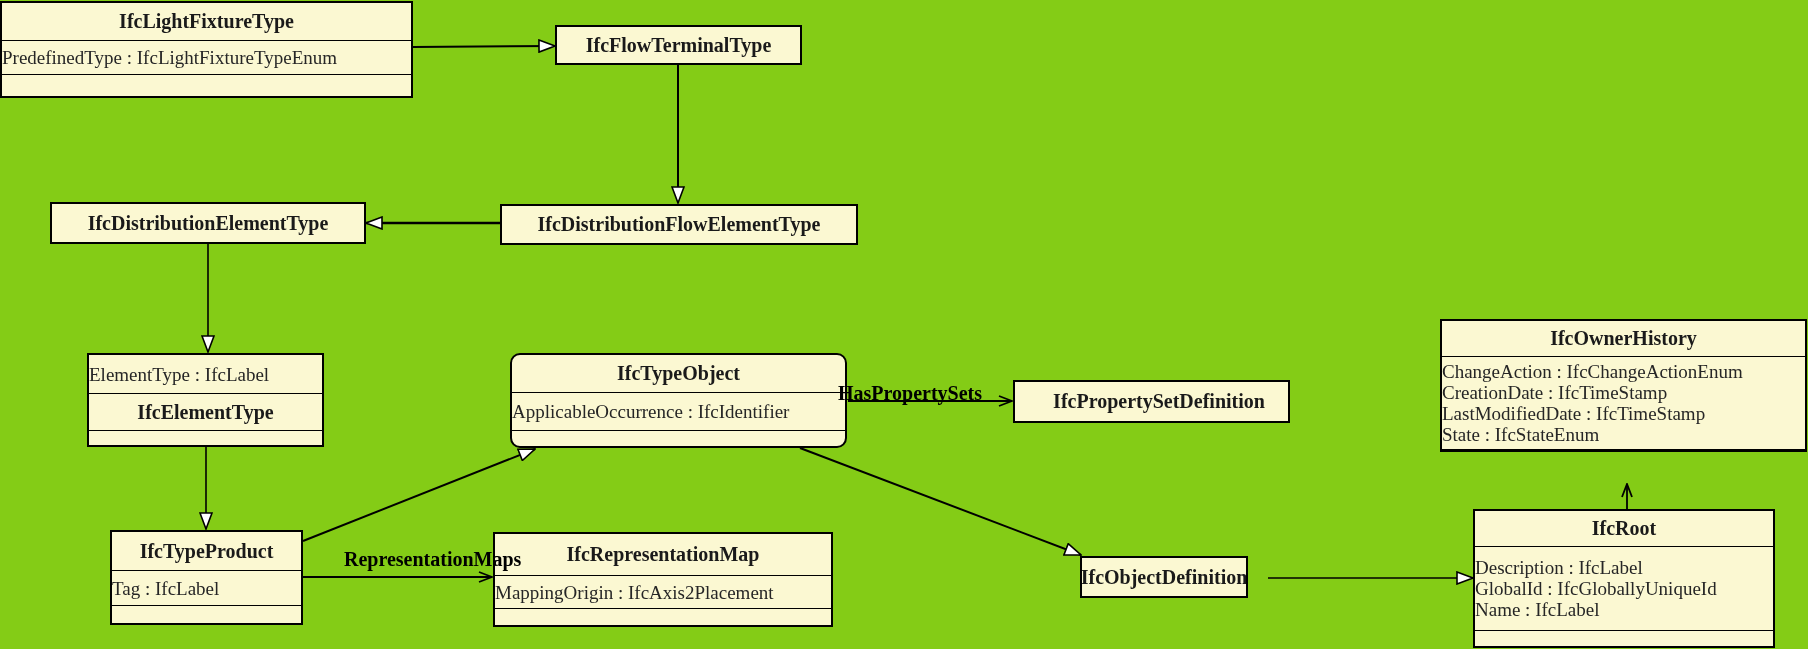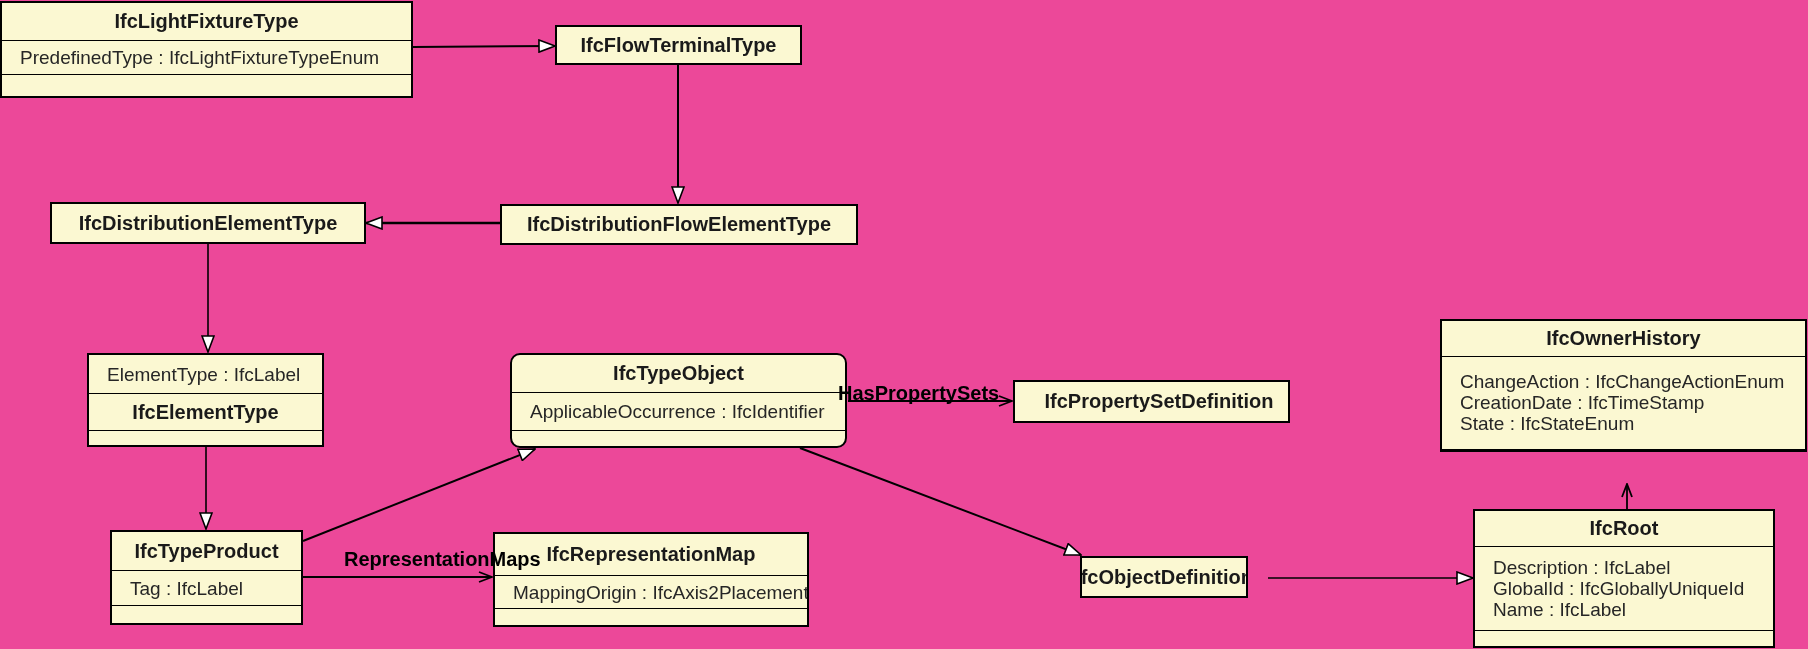--- a/index.html
+++ b/index.html
@@ -1,20 +1,20 @@
 <!DOCTYPE html>
 <html><head>
 <meta charset="utf-8">
 <style>
   html,body{margin:0;padding:0;background:#ffffff;}
   #canvas{
     position:relative;
     width:1808px;height:649px;
-    background:#ec4899;
-    font-family:Liberation Sans, sans-serif;
+    background:#84cc16;
+    font-family:Liberation Serif, serif;
     overflow:hidden;
   }
   .uml{
     position:absolute;
     box-sizing:border-box;
     background:#FBF8D2;
     border:2px solid #000;
     display:flex;
     flex-direction:column;
     z-index:1;
@@ -30,21 +30,21 @@
     justify-content:center;
     font-weight:bold;
     font-size:20px;
     color:#1a1a1a;
     white-space:nowrap;
   }
   .attrs{
     flex-direction:column;
     align-items:flex-start;
     justify-content:center;
-    padding-left:18px;
+    padding-left:0;
     font-size:19px;
     color:#262626;
     line-height:21px;
   }
   .attrs .attr{white-space:nowrap;}
   .footer{
     justify-content:center;
     font-size:18px;
     color:#262626;
     white-space:nowrap;
@@ -108,34 +108,35 @@
 
   <div class="uml" style="left:1013px;top:380px;width:277px;height:43px;">
     <div class="cmp title" style="flex:1;padding-left:15px;">IfcPropertySetDefinition</div>
   </div>
 
   <div class="uml" style="left:1440px;top:319px;width:367px;height:133px;">
     <div class="cmp title" style="height:39px;">IfcOwnerHistory</div>
     <div class="cmp attrs" style="height:105px;">
       <div class="attr">ChangeAction : IfcChangeActionEnum</div>
       <div class="attr">CreationDate : IfcTimeStamp</div>
+      <div class="attr">LastModifiedDate : IfcTimeStamp</div>
       <div class="attr">State : IfcStateEnum</div>
     </div>
     <div class="cmp footer" style="flex:1;">OwnerHistory</div>
   </div>
 
   <div class="uml" style="left:110px;top:530px;width:193px;height:95px;">
     <div class="cmp title" style="height:38px;">IfcTypeProduct</div>
     <div class="cmp attrs" style="height:35px;">
       <div class="attr">Tag : IfcLabel</div>
     </div>
     <div class="cmp empty" style="flex:1;"></div>
   </div>
 
-  <div class="uml" style="left:493px;top:532px;width:316px;height:95px;text-align:center;">
+  <div class="uml" style="left:493px;top:532px;width:340px;height:95px;text-align:center;">
     <div class="cmp title" style="height:41px;">IfcRepresentationMap</div>
     <div class="cmp attrs" style="height:33px;">
       <div class="attr">MappingOrigin : IfcAxis2Placement</div>
     </div>
     <div class="cmp empty" style="flex:1;"></div>
   </div>
 
   <div class="uml" style="left:1080px;top:556px;width:168px;height:42px;">
     <div class="cmp title" style="flex:1;">IfcObjectDefinition</div>
   </div>

